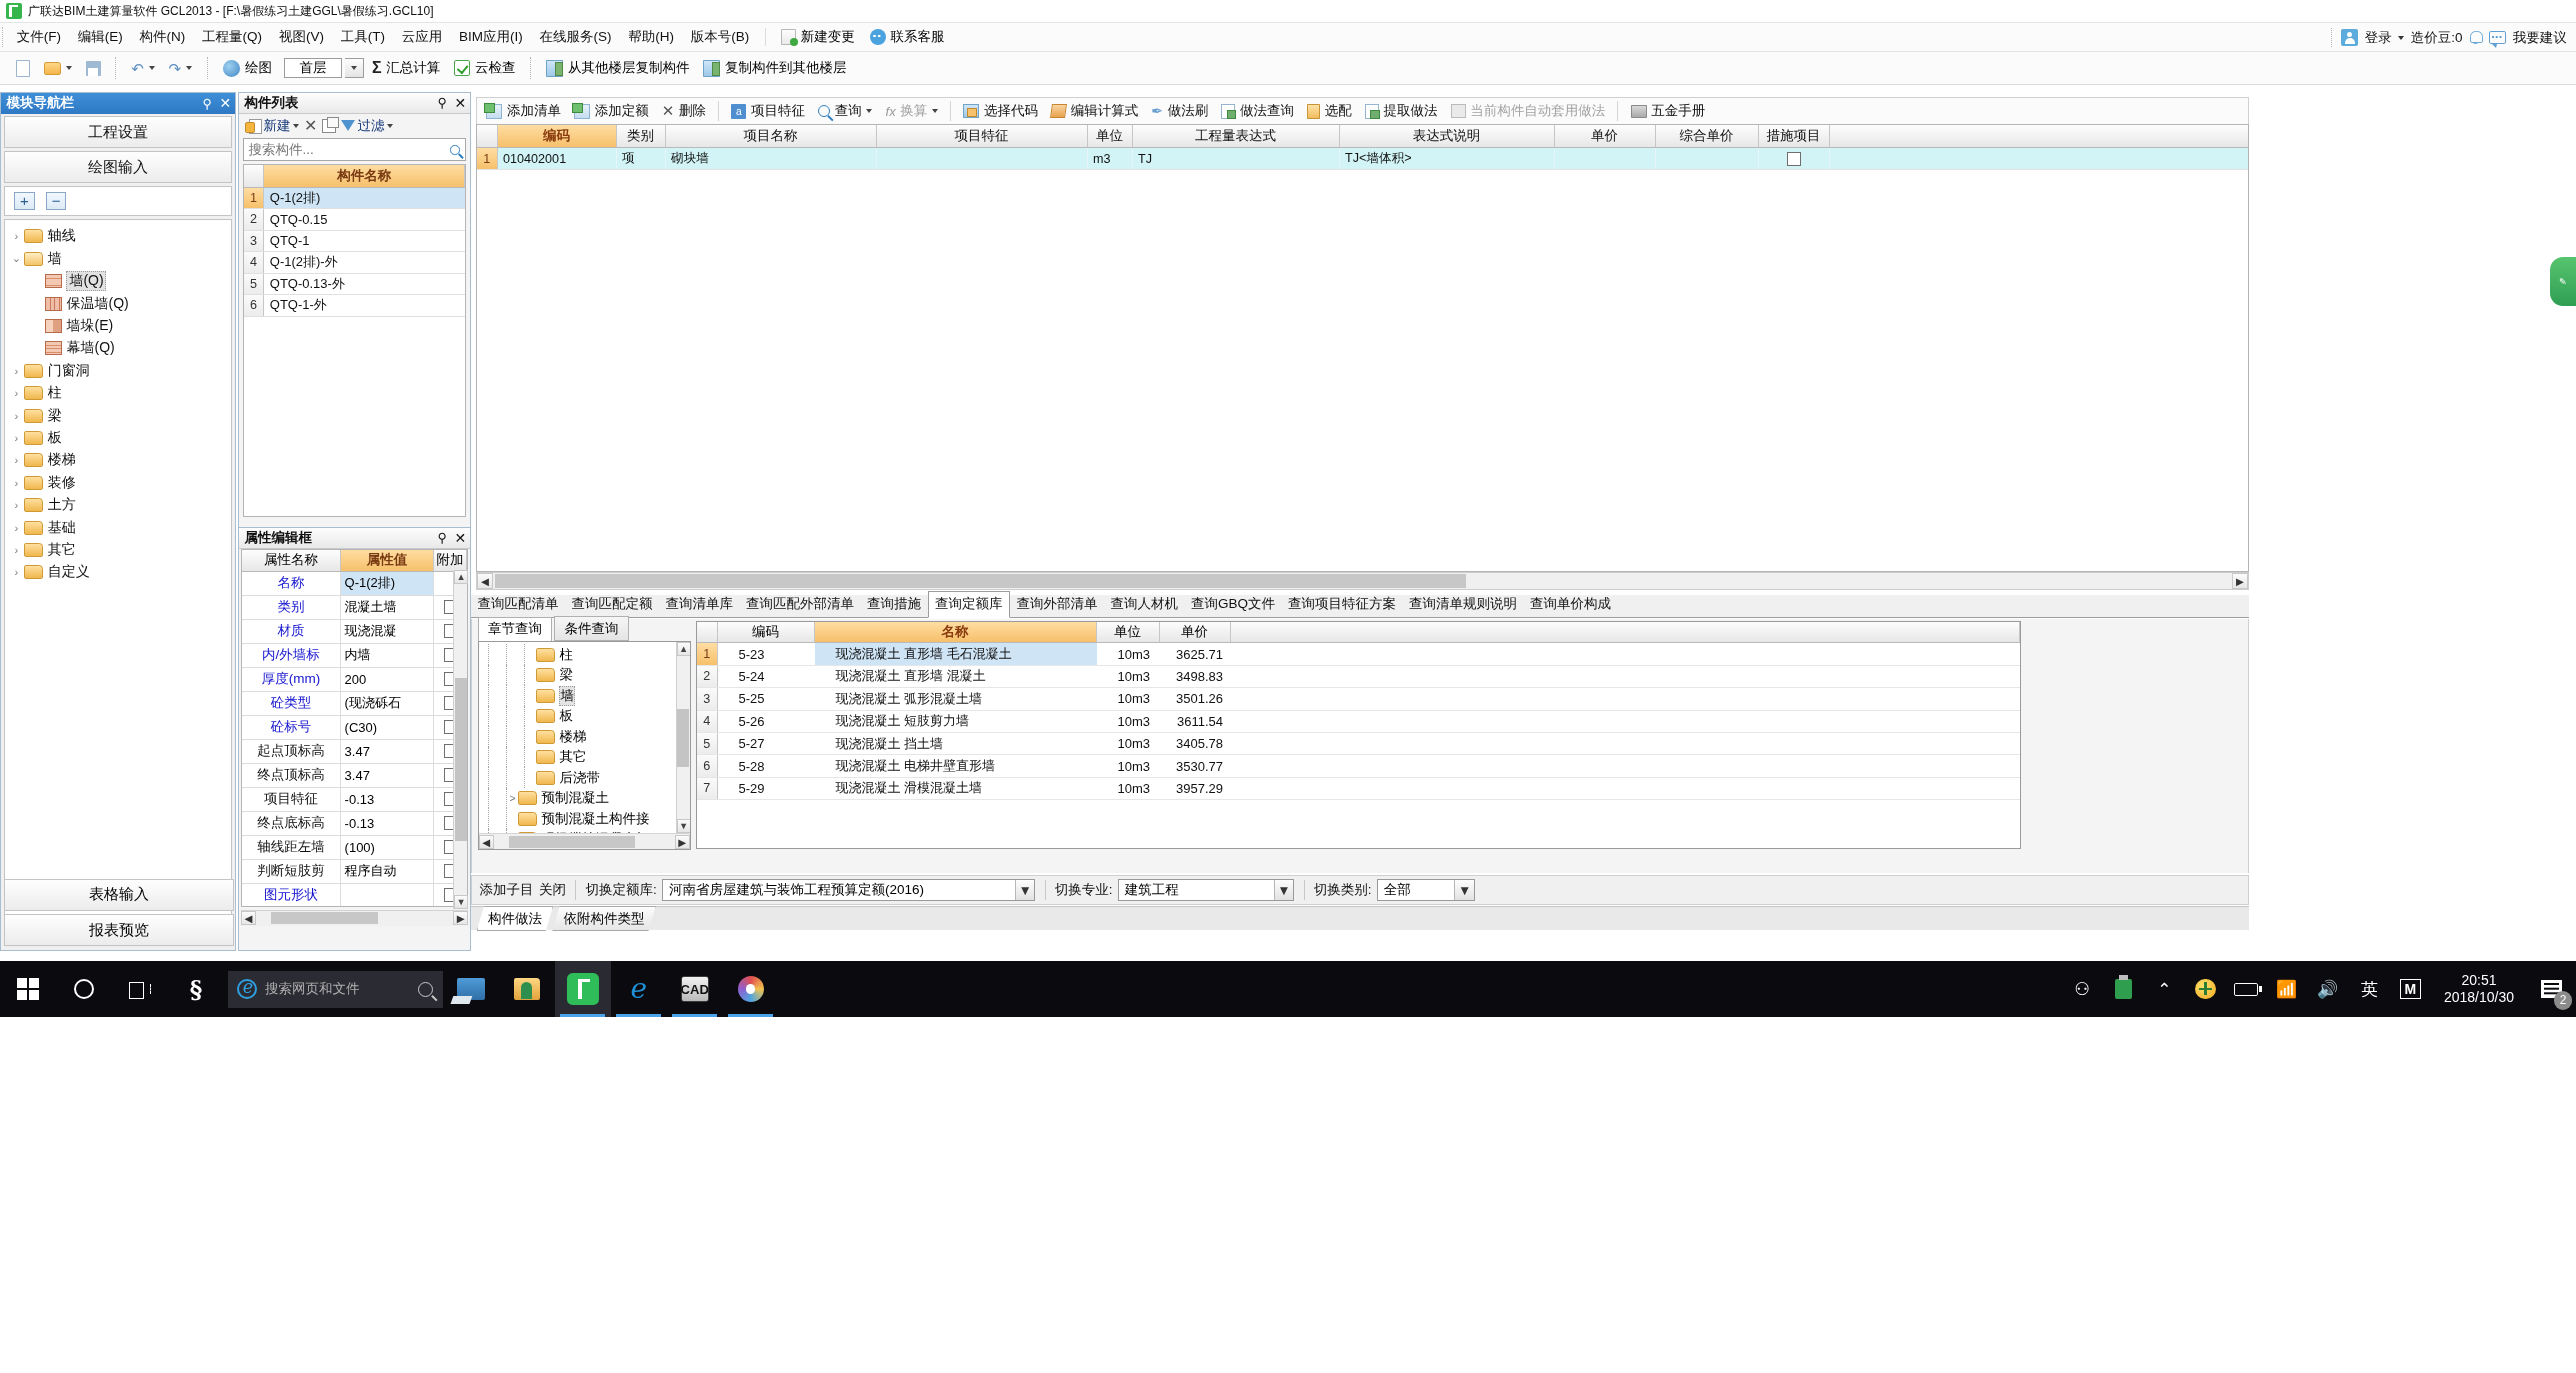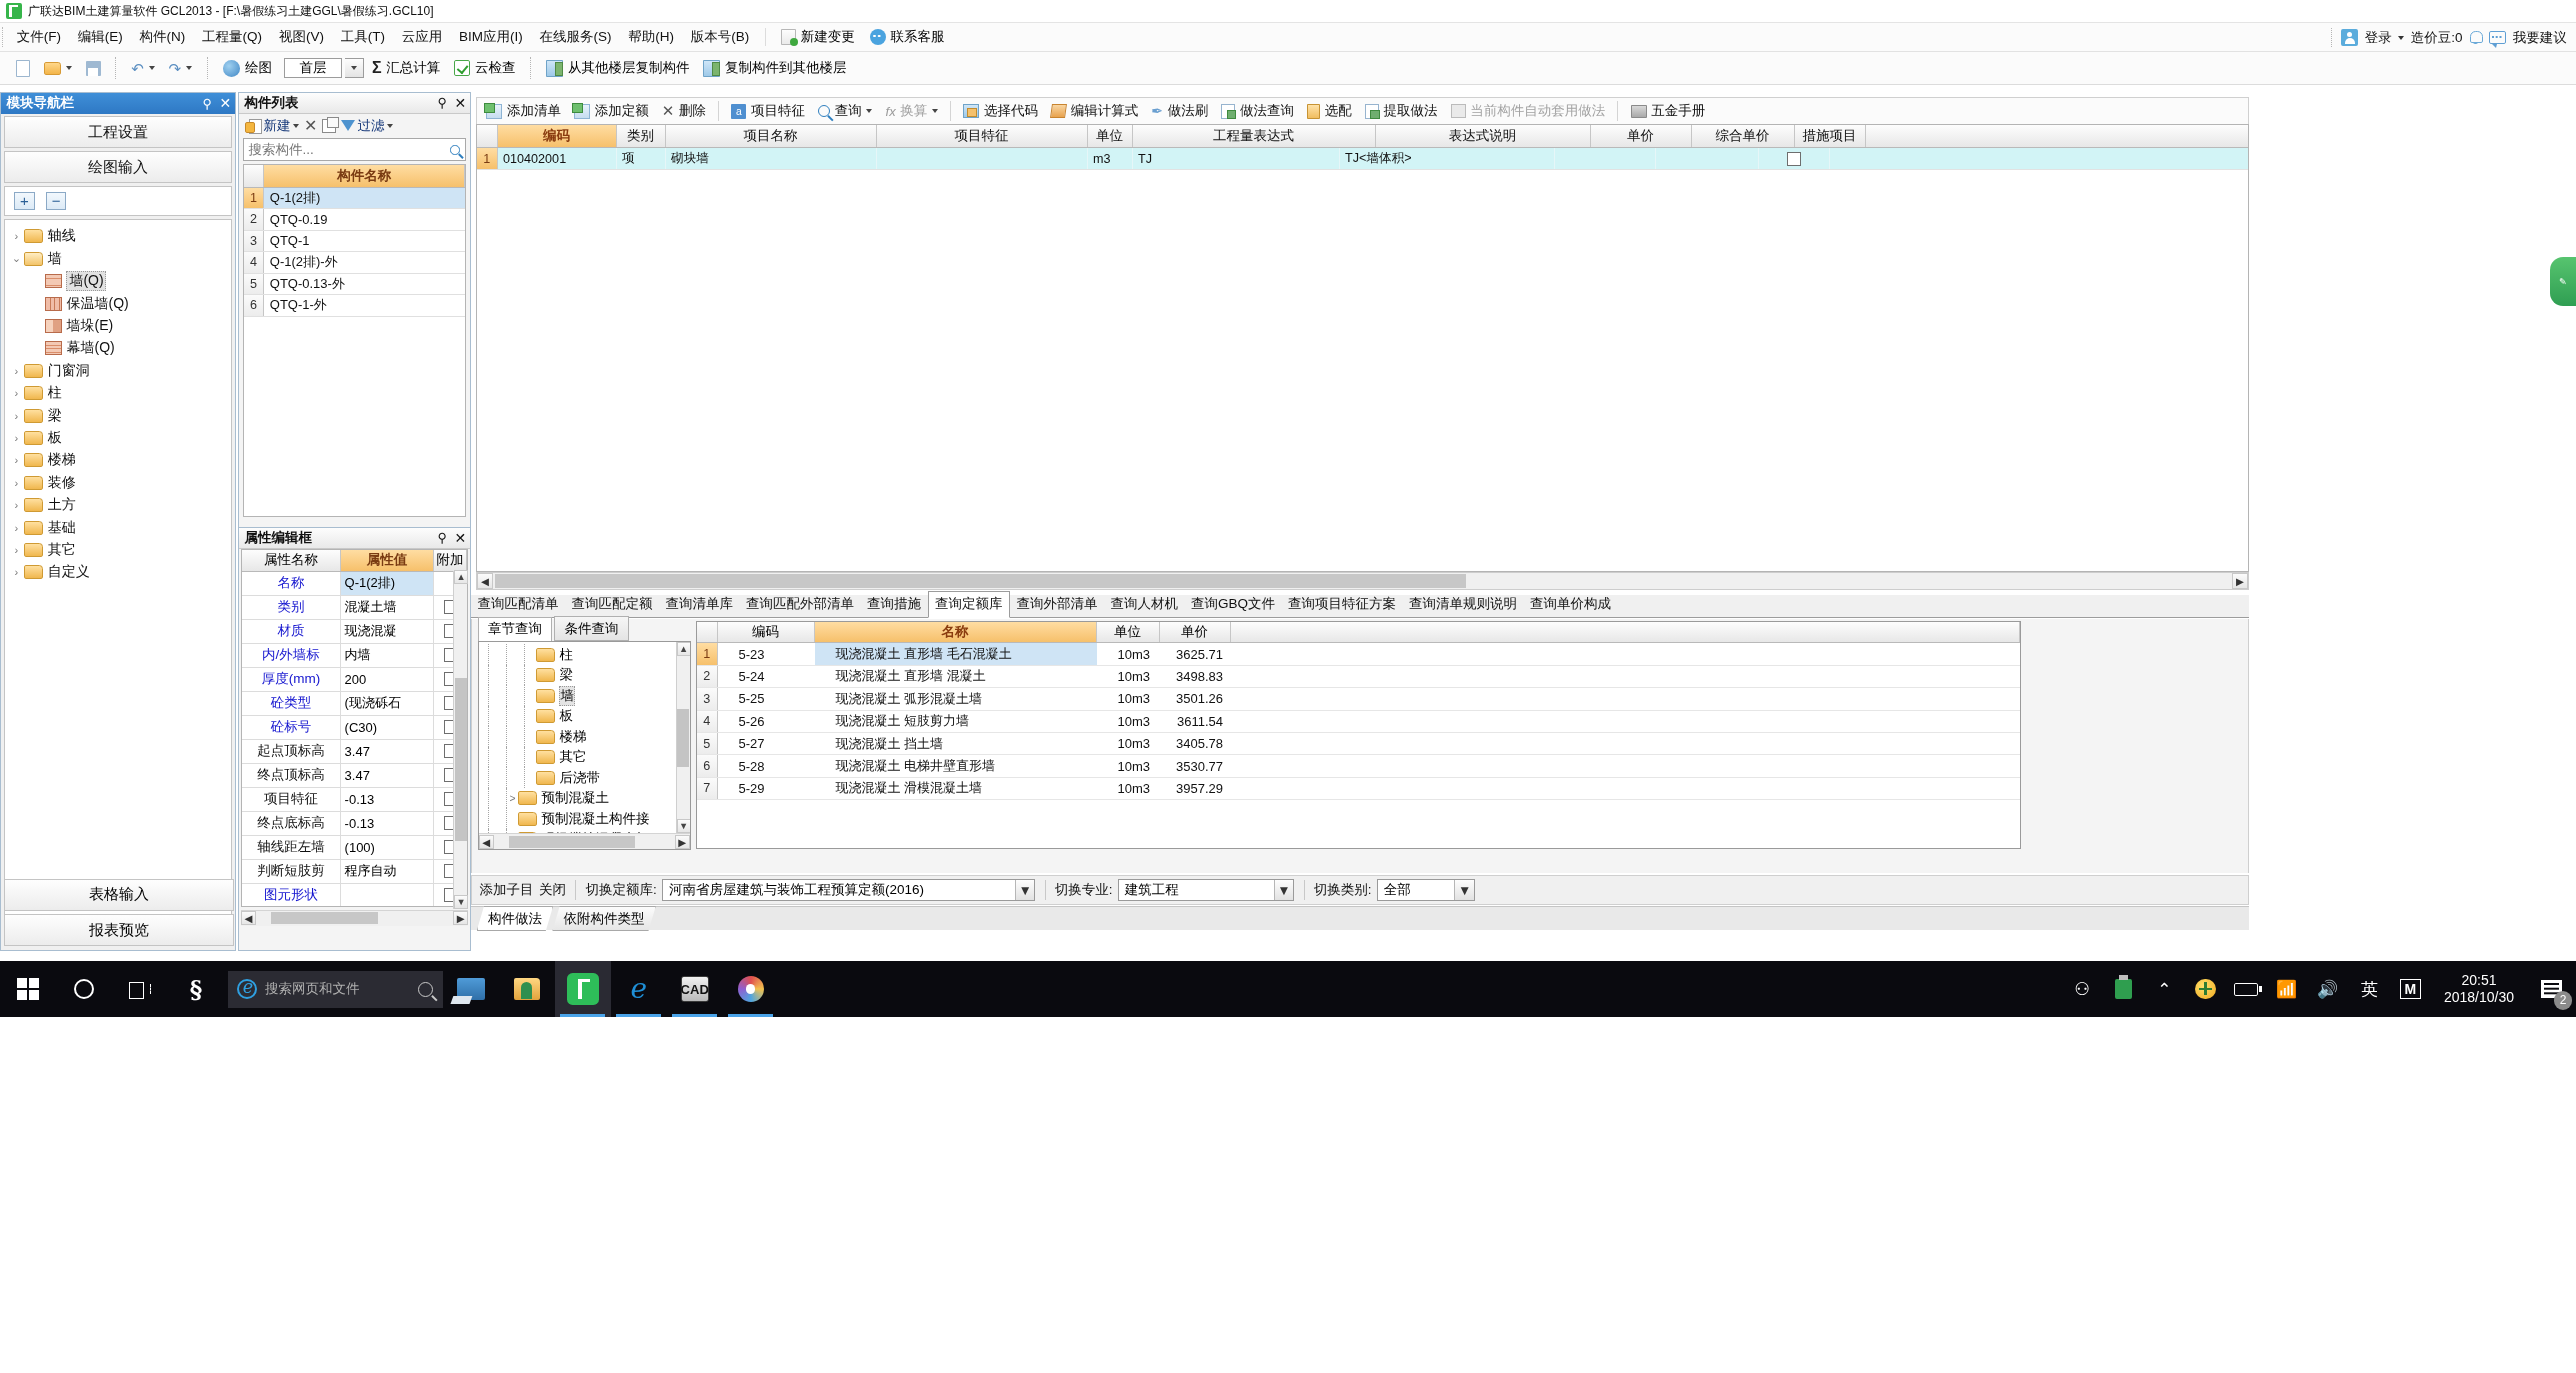--- a/index.html
+++ b/index.html
@@ -583,21 +583,21 @@
         <div class="gh" style="width:20.5px;"></div>
         <div class="gh amber" style="flex:1;">构件名称</div>
       </div>
       <div id="clist-rows">
             <div class="grow sel">
               <div class="gnum">1</div>
               <div class="gcell" style="flex:1;">Q-1(2排)</div>
             </div>
             <div class="grow">
               <div class="gnum">2</div>
-              <div class="gcell" style="flex:1;">QTQ-0.19</div>
+              <div class="gcell" style="flex:1;">QTQ-0.15</div>
             </div>
             <div class="grow">
               <div class="gnum">3</div>
               <div class="gcell" style="flex:1;">QTQ-1</div>
             </div>
             <div class="grow">
               <div class="gnum">4</div>
               <div class="gcell" style="flex:1;">Q-1(2排)-外</div>
             </div>
             <div class="grow">
@@ -803,21 +803,21 @@
       </div>
 
   <div class="main-grid">
     <div class="mg-head">
       <div class="mg-h" style="width:20.5px;"></div>
       <div class="mg-h amber" style="width:119px;">编码</div>
       <div class="mg-h" style="width:49px;">类别</div>
       <div class="mg-h" style="width:211px;">项目名称</div>
       <div class="mg-h" style="width:211px;">项目特征</div>
       <div class="mg-h" style="width:45px;">单位</div>
-      <div class="mg-h" style="width:243px;">工程量表达式</div>
+      <div class="mg-h" style="width:207px;">工程量表达式</div>
       <div class="mg-h" style="width:215px;">表达式说明</div>
       <div class="mg-h" style="width:101px;">单价</div>
       <div class="mg-h" style="width:103px;">综合单价</div>
       <div class="mg-h" style="width:71px;">措施项目</div>
     </div>
     <div class="mg-row">
       <div class="mg-rn">1</div>
       <div class="mg-c" style="width:119px;">010402001</div>
       <div class="mg-c" style="width:49px;">项</div>
       <div class="mg-c" style="width:211px;">砌块墙</div>

